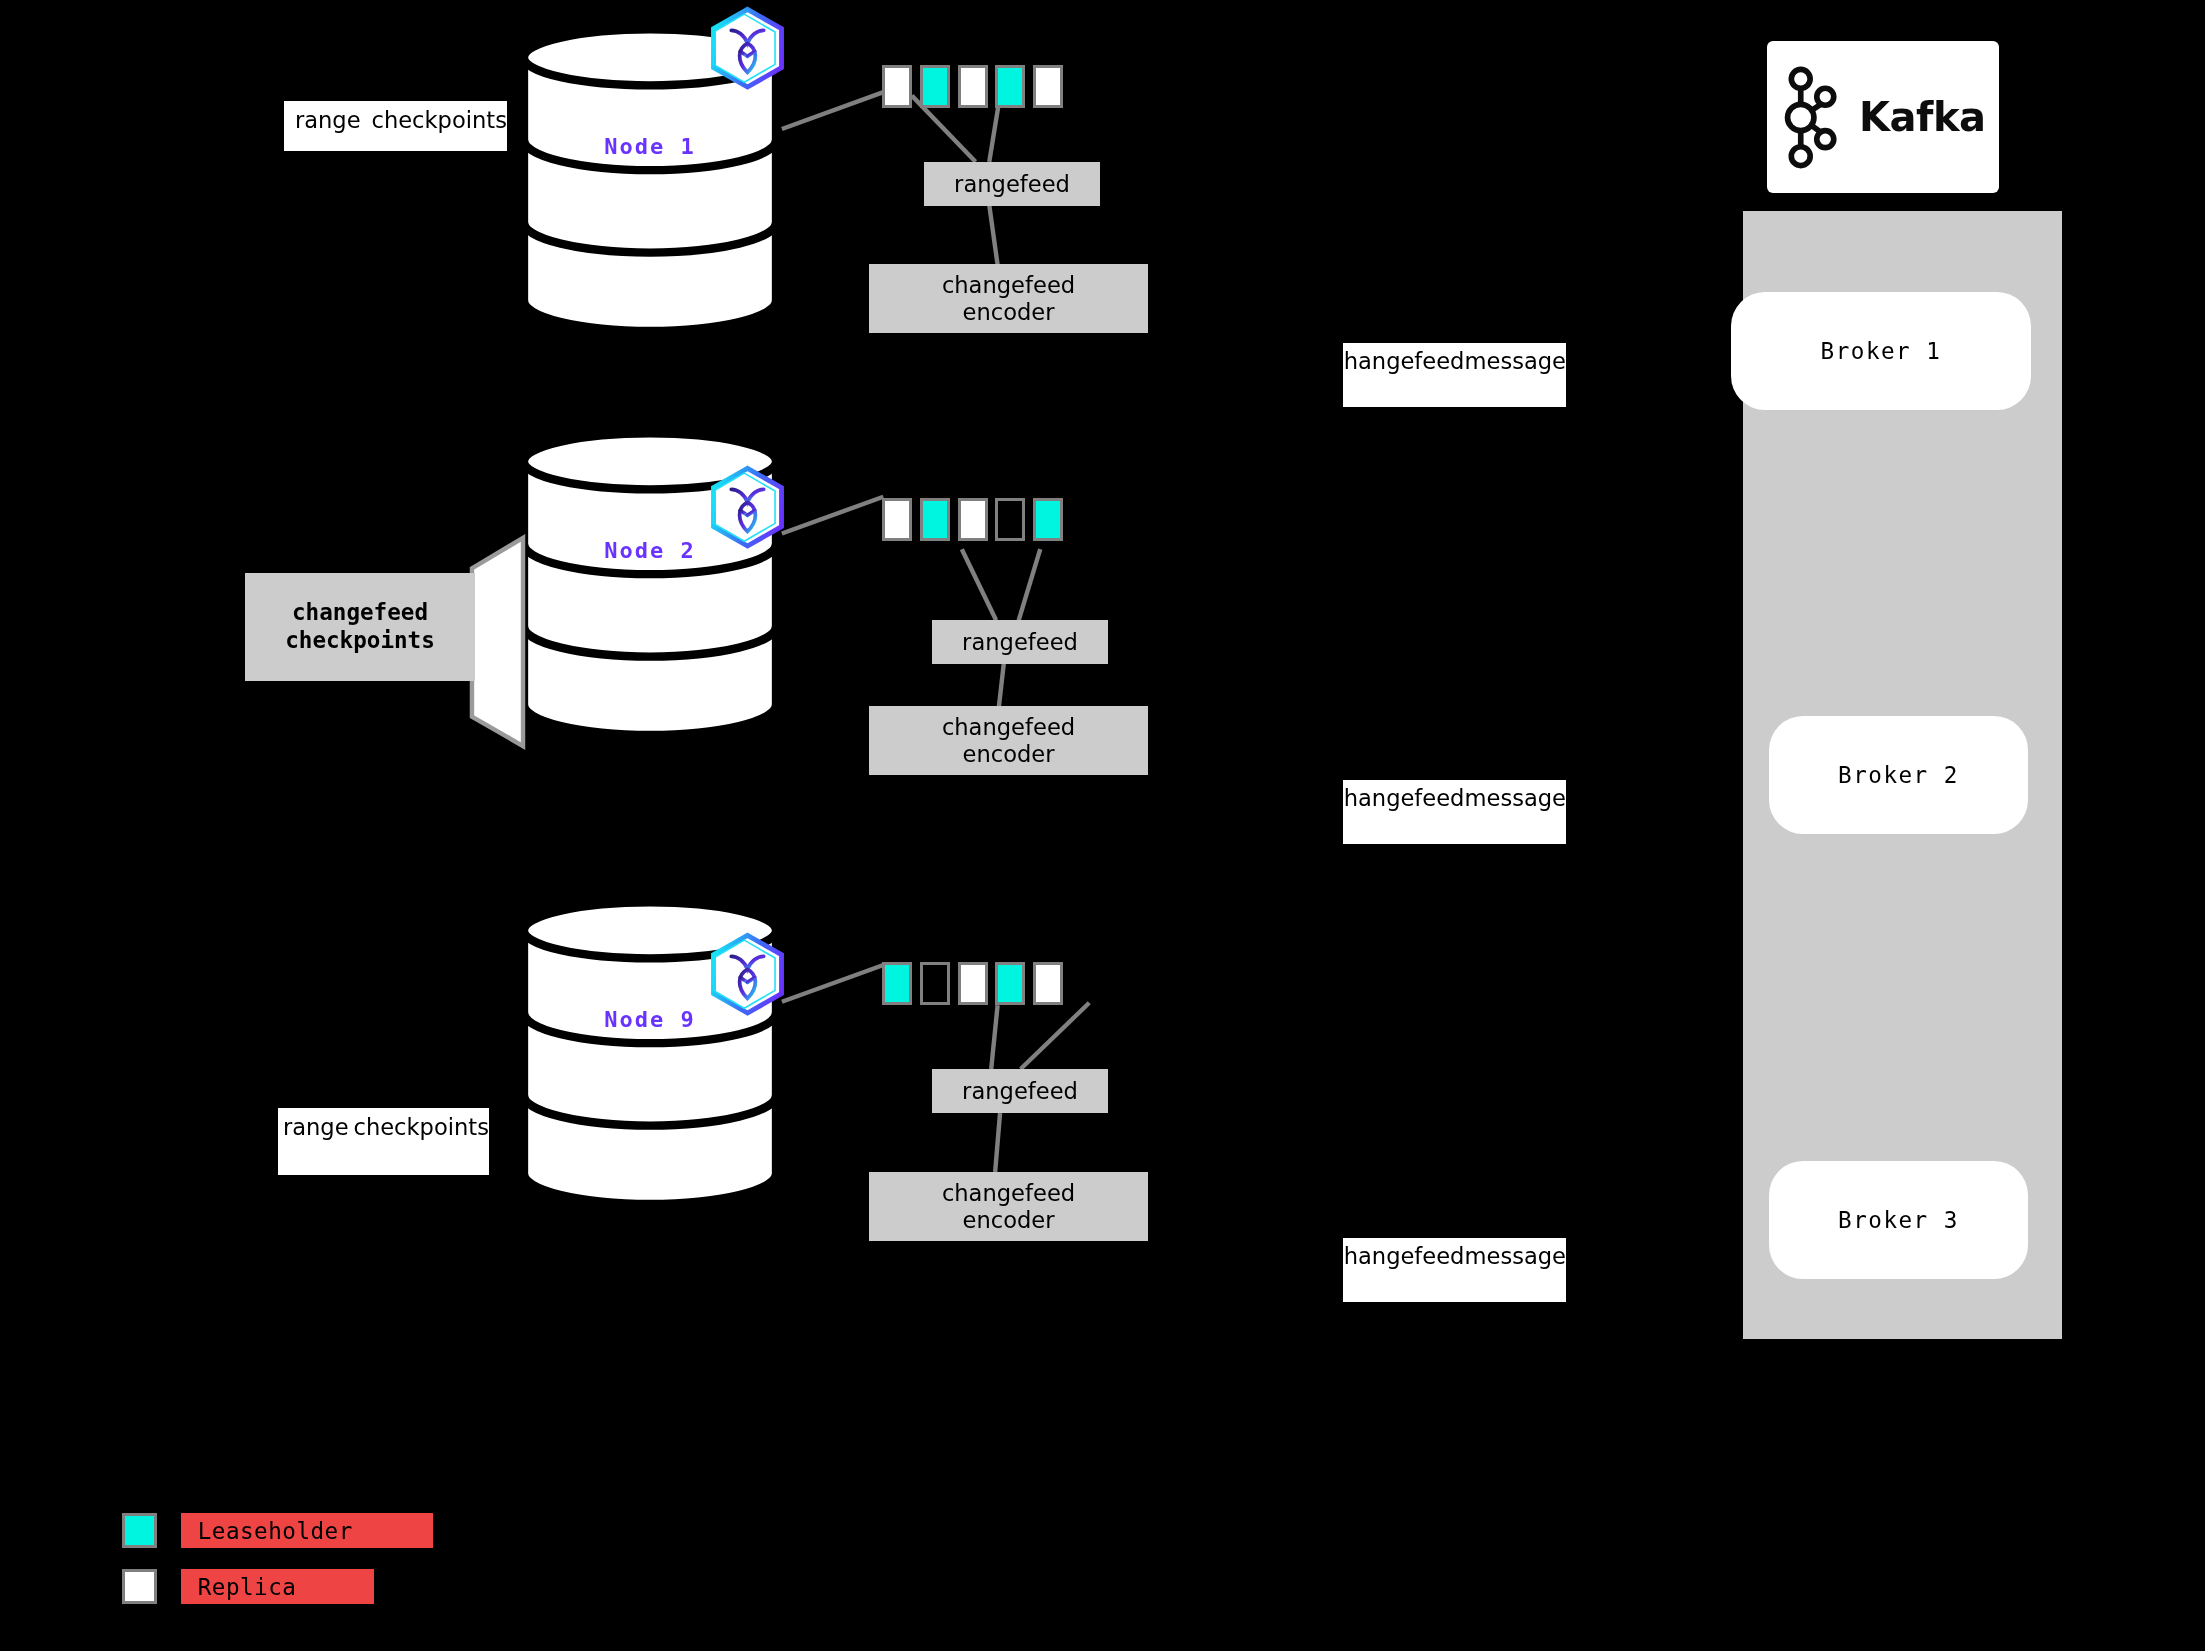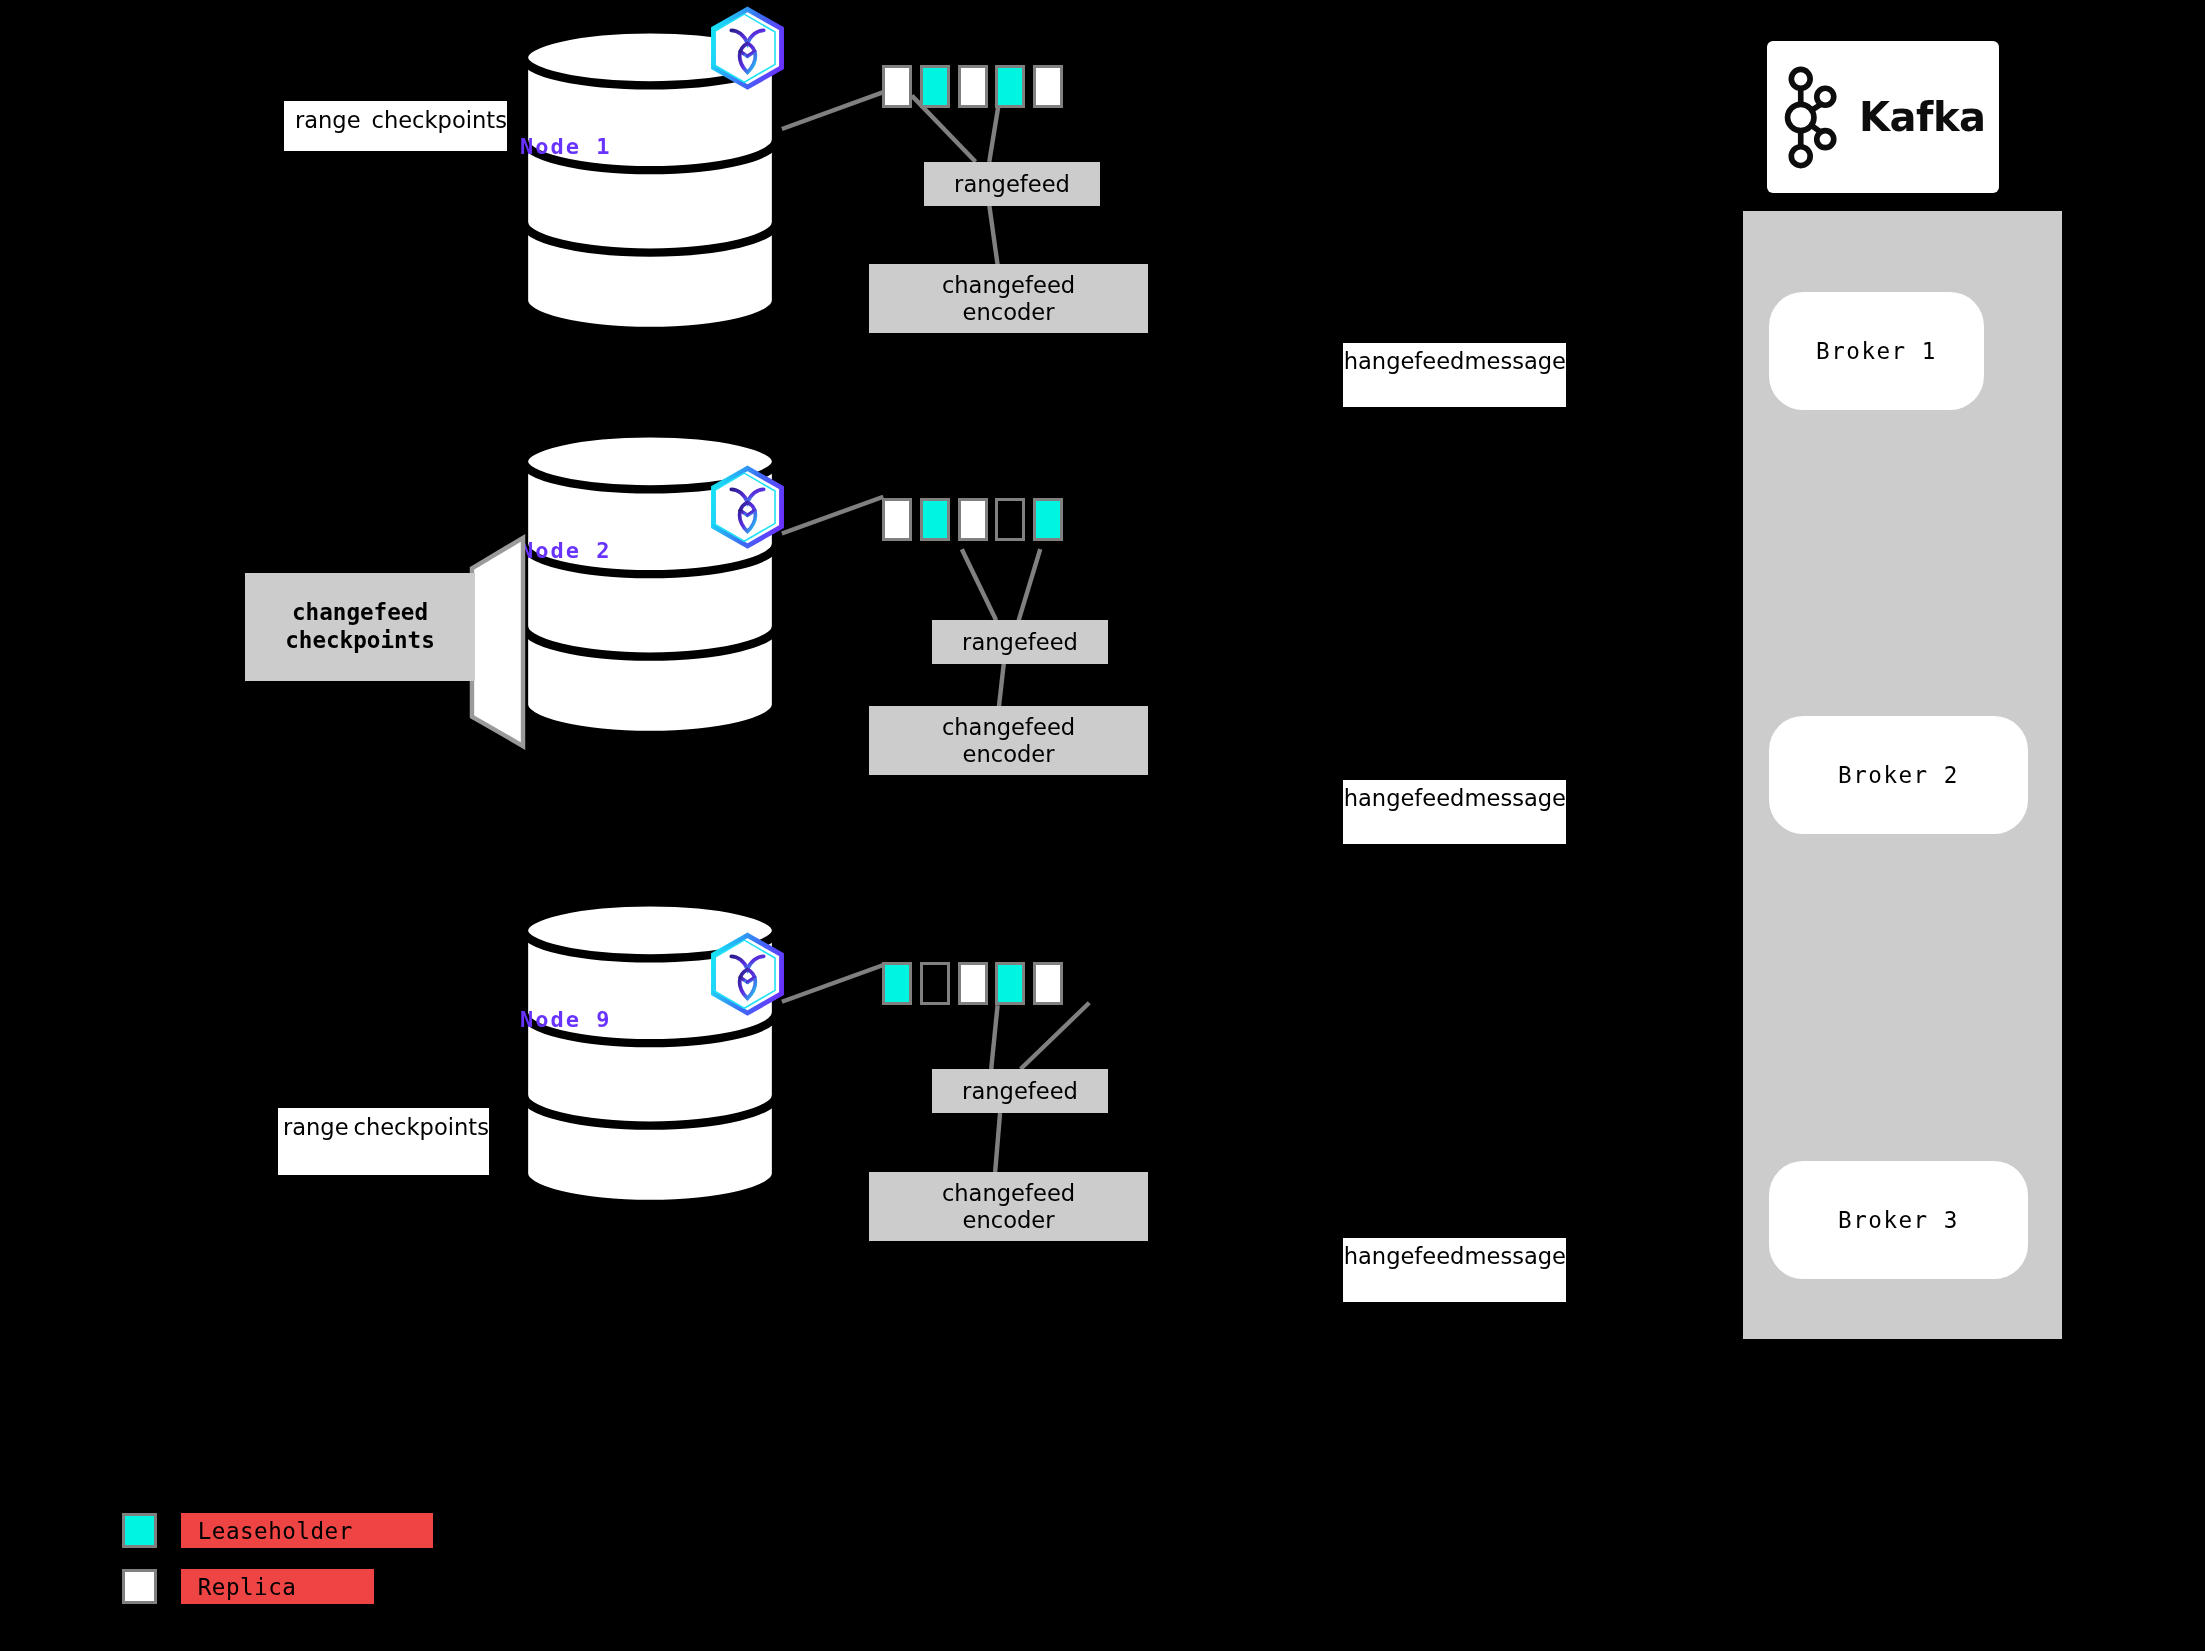--- a/index.html
+++ b/index.html
@@ -3,21 +3,21 @@
 <meta charset="utf-8">
 <style>
   html,body{margin:0;padding:0;background:#000;}
   body{width:2205px;height:1652px;position:relative;overflow:hidden;
        font-family:"DejaVu Sans Mono",monospace;}
   .stage{position:absolute;inset:0;}
 
   
   .cyl{position:absolute;width:260px;height:304px;}
   .cyl svg{position:absolute;inset:0;width:100%;height:100%;overflow:visible;}
-  .cyl-label{position:absolute;left:0;width:100%;top:107px;
+  .cyl-label{position:absolute;left:0;width:100%;top:107px;text-align:center;
              color:#6933FF;font-weight:bold;font-size:22px;letter-spacing:2px;
              font-family:"DejaVu Sans Mono",monospace;}
 
   
   .crdb{position:absolute;width:81px;height:86px;}
   .crdb svg{width:100%;height:100%;display:block;}
 
   
   .ranges{position:absolute;display:flex;gap:7.8px;}
   .rbox{width:30px;height:43px;border:3.4px solid #808080;box-sizing:border-box;}
@@ -301,21 +301,21 @@
         <circle cx="22" cy="55" r="14"></circle>
         <circle cx="48" cy="78" r="9"></circle>
         <circle cx="22" cy="96" r="10"></circle>
       </g>
     </svg>
     <div class="kafka-word">Kafka</div>
   </div>
 
   <div class="kpanel" style="left:1743px;top:211px;width:319px;height:1128px;"></div>
 
-  <div class="broker" style="left:1769px;top:292px;width:215px;height:118px;">Broker 1</div>
+  <div class="broker" style="left:1731px;top:292px;width:300px;height:118px;">Broker 1</div>
   <div class="broker" style="left:1769px;top:716px;width:259px;height:118px;">Broker 2</div>
   <div class="broker" style="left:1769px;top:1161px;width:259px;height:118px;">Broker 3</div>
 
 
   <div class="legend-sw leaseholder" style="left:122px;top:1513px;background:#00F5E1;"></div>
   <div class="legend-txt" style="left:181px;top:1513px;width:235px;height:35px;">Leaseholder</div>
 
   <div class="legend-sw replica" style="left:122px;top:1569px;background:#ffffff;"></div>
   <div class="legend-txt" style="left:181px;top:1569px;width:176px;height:35px;">Replica</div>
 

